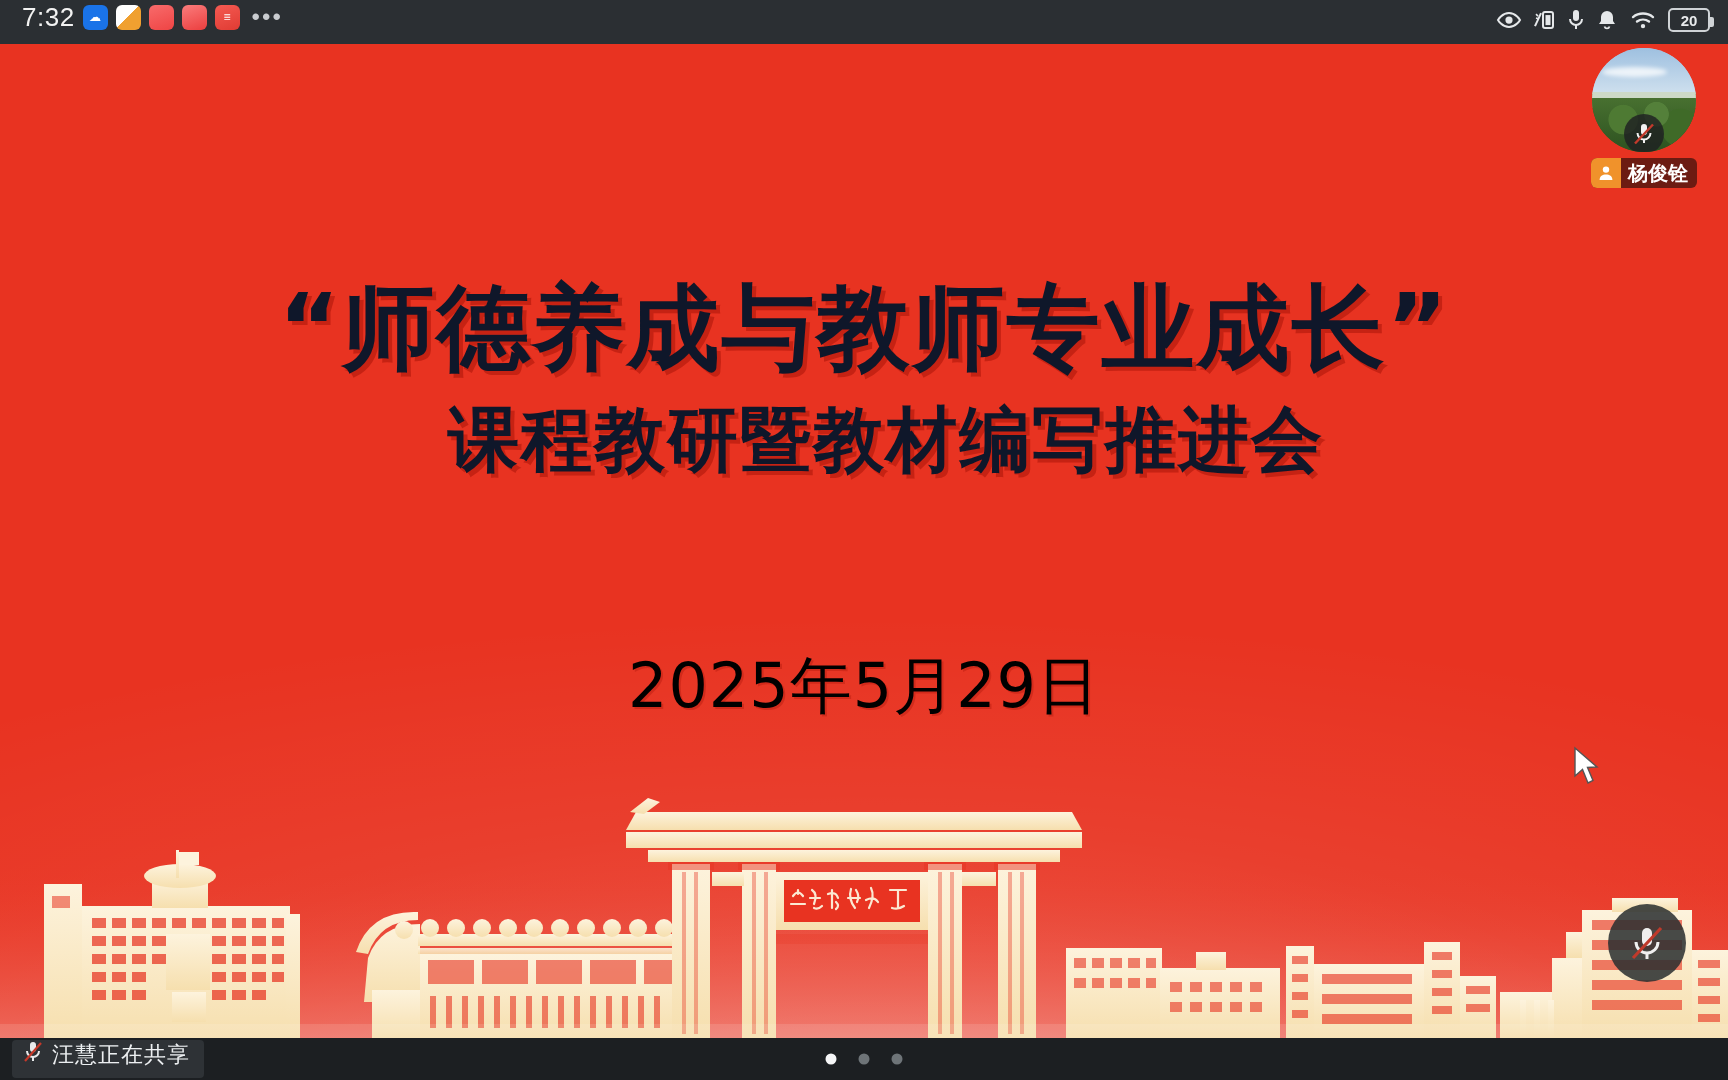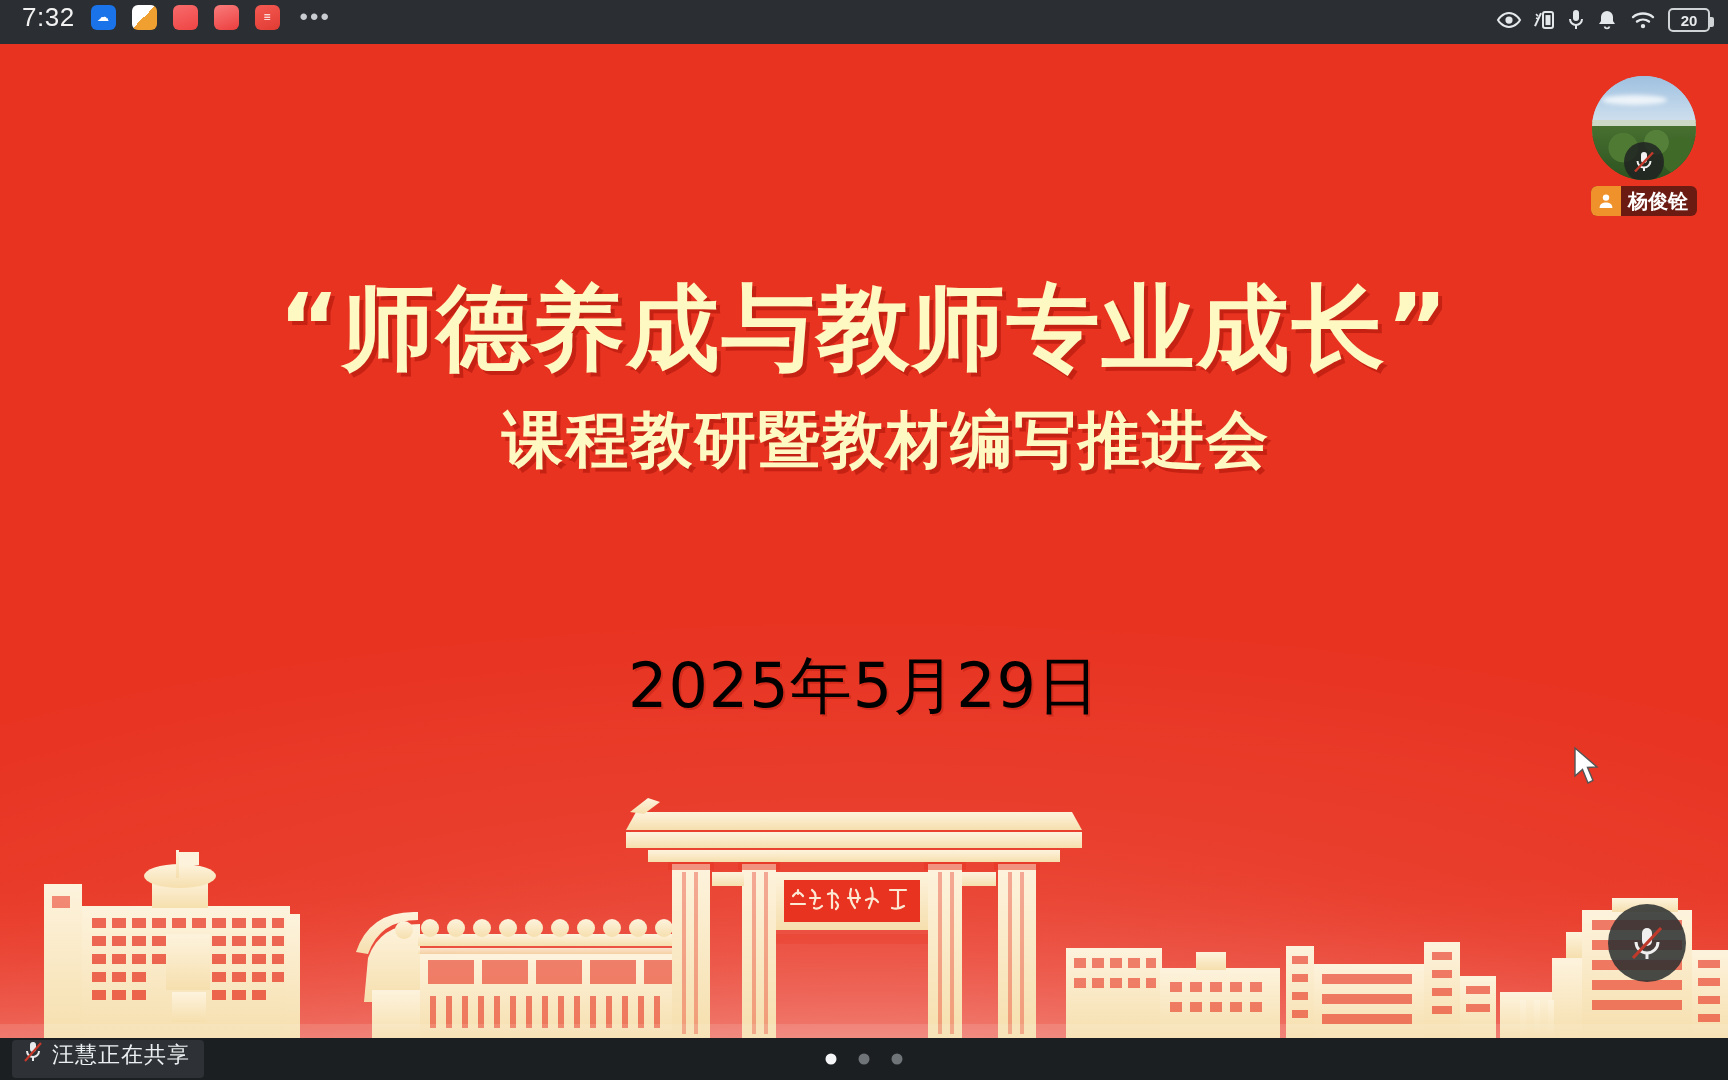--- a/index.html
+++ b/index.html
@@ -19,21 +19,21 @@
   
   #statusbar {
     position: absolute; top: 0; left: 0;
     width: 1728px; height: 44px;
     background: #2b2f33;
     display: flex; align-items: center;
     z-index: 40;
   }
   #sb-left {
     display: flex; align-items: center;
-    gap: 16px; padding-left: 22px;
+    gap: 8px; padding-left: 22px;
     margin-top: -10px;
   }
   #sb-clock {
     color: #f2f2f2; font-size: 26px; font-weight: 500;
     letter-spacing: 0.5px;
   }
   .appicon {
     width: 25px; height: 25px; border-radius: 6px;
     display: inline-flex; align-items: center; justify-content: center;
     font-size: 13px; color: #fff; overflow: hidden;
@@ -79,50 +79,50 @@
       radial-gradient(120% 70% at 50% 105%, rgba(255,255,255,0.20) 0%, rgba(255,255,255,0.06) 38%, rgba(255,255,255,0) 68%);
     pointer-events:none;
   }
 
   
   #titleblock {
     position: absolute; top: 228px; left: 0; width: 1728px;
     text-align: center; z-index: 6;
   }
   .tline {
-    color: #fef9c3;
+    color: #0f172a;
     font-family: "DejaVu Sans", sans-serif;
     font-weight: 700;
     font-size: 92px;
     line-height: 112px;
     letter-spacing: 2px;
     text-shadow: 4px 4px 0 rgba(170,20,10,0.55);
     white-space: nowrap;
   }
   #tline1 { font-size: 93px; }
-  #tline2 { font-size: 62px; margin-left: 44px; }
+  #tline2 { font-size: 71px; margin-left: 44px; }
   #datetext {
     position: absolute; top: 600px; left: 0; width: 1728px;
     text-align: center; z-index: 6;
     color: #000000;
     font-family: "DejaVu Sans", sans-serif;
     font-size: 62px; font-weight: 400;
     letter-spacing: 1px;
     text-shadow: 2px 2px 0 rgba(170,20,10,0.35);
   }
 
   
   #skyline {
     position: absolute; left: 0; bottom: 0;
     width: 1728px; height: 300px; z-index: 3;
   }
 
   
   #participant {
-    position: absolute; top: 32px; right: 30px;
+    position: absolute; top: 4px; right: 30px;
     width: 108px; z-index: 20;
   }
   #avatar {
     position: relative;
     width: 104px; height: 104px; border-radius: 50%;
     overflow: hidden; margin: 0 auto;
     background: linear-gradient(#a9c7e4 0 42%, #6d8f52 42% 58%, #2f5a22 58% 100%);
   }
   #avatar .sky  { position:absolute; top:0; left:0; right:0; height:44%;
                   background: linear-gradient(#9ec0e0, #cfe0ee); }

